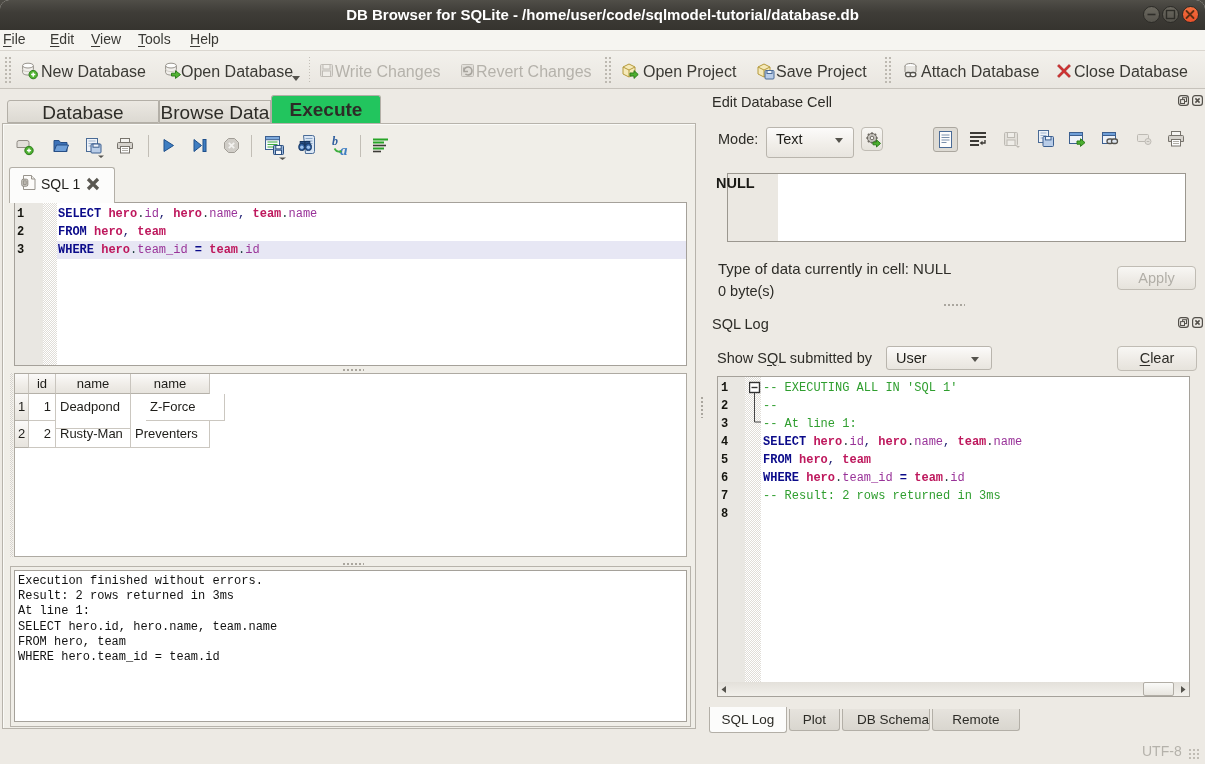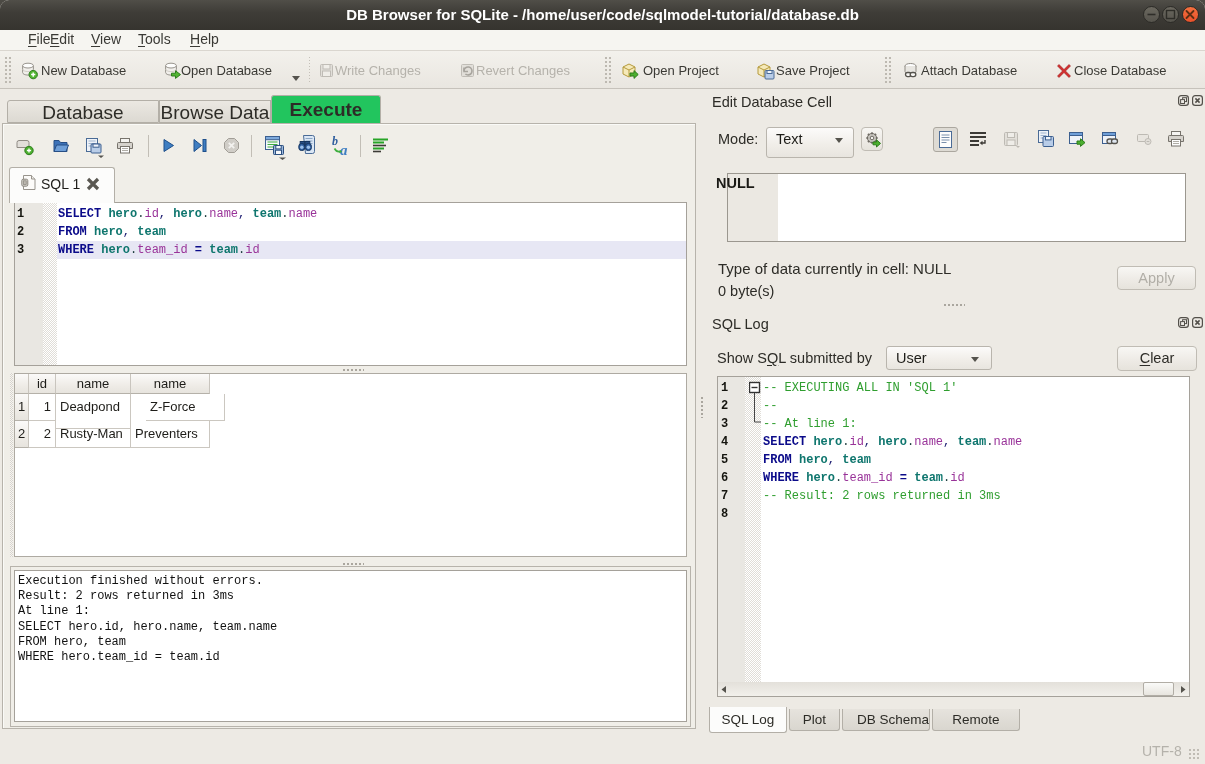--- a/index.html
+++ b/index.html
@@ -18,36 +18,36 @@
   #btn-close{background:linear-gradient(#f4703f,#e9512a);}
   
   #menubar{left:0;top:30px;width:1205px;height:21px;background:#f6f5f1;border-bottom:1px solid #dad6cf;box-sizing:border-box;}
   .menuitem{position:absolute;top:31px;font-size:14px;color:#3a3935;}
   .mn{text-decoration:underline;text-underline-offset:2px;}
   
   #toolbar{left:0;top:51px;width:1205px;height:38px;
     background:linear-gradient(#f3f1ec,#e9e6e0);border-bottom:1px solid #c6c2bb;box-sizing:border-box;}
   .tb-handle{top:55px;width:8px;height:29px;
     background-image:radial-gradient(circle,#bdb9b1 40%,rgba(0,0,0,0) 46%);background-size:4px 4px;background-position:0 1px;}
-  .tb-label{position:absolute;top:63px;font-size:13px;color:#3b3a35;white-space:nowrap;}
+  .tb-label{position:absolute;top:63px;font-size:16px;color:#3b3a35;white-space:nowrap;}
   .tb-label.dis{color:#b5b2ab;}
   .tb-sep{top:56px;width:2px;height:27px;
     background-image:radial-gradient(circle,#c4c0b8 35%,rgba(0,0,0,0) 42%);background-size:3px 3px;}
   .dd{position:absolute;width:0;height:0;border-left:4px solid transparent;border-right:4px solid transparent;border-top:5px solid #55534d;}
   
   .tab{position:absolute;box-sizing:border-box;border:1px solid #b3afa7;
     background:linear-gradient(#ebe8e2,#dcd9d2);text-align:center;color:#2d2c27;font-size:19px;}
   .tab.active{background:#22c55e;}
   
   #lframe{left:2px;top:123px;width:694px;height:606px;background:#f0eee8;
     border:1px solid #b7b3ab;box-shadow:inset 1px 1px 0 #fafaf7;box-sizing:border-box;}
   .whitebox{position:absolute;background:#ffffff;border:1px solid #a5a19a;box-sizing:border-box;}
   .mono{font-family:"Liberation Mono",monospace;font-size:12px;white-space:pre;}
   .kw{color:#0b0b8a;font-weight:bold;}
-  .tbl{color:#0f766e;font-weight:bold;}
+  .tbl{color:#be185d;font-weight:bold;}
   .idn{color:#993399;}
   .cmt{color:#2f9e2f;}
   .pun{color:#1a1a70;}
   .dot{color:#1f3f3f;}
   
   .checker{background-color:#ffffff;
     background-image:conic-gradient(#e0ddd7 25%,#ffffff 25% 50%,#e0ddd7 50% 75%,#ffffff 75%);
     background-size:2px 2px;}
   .gutter{background:#e9e7e2;color:#15150f;font-weight:bold;}
   .hsplit-dots{position:absolute;width:22px;height:4px;
@@ -78,21 +78,21 @@
   <div class="abs winbtn" style="left:1143px;"></div>
   <div class="abs winbtn" style="left:1162px;"></div>
   <div class="abs winbtn" id="btn-close" style="left:1182px;"></div>
   <svg class="abs" style="left:1143px;top:6px;" width="56" height="17" viewBox="0 0 56 17">
     <line x1="4.5" y1="8.5" x2="12.5" y2="8.5" stroke="#2e2d28" stroke-width="1.6"></line>
     <rect x="23.5" y="4.5" width="8" height="8" fill="none" stroke="#2e2d28" stroke-width="1.4"></rect>
     <path d="M43.5 5 L50.5 12 M50.5 5 L43.5 12" stroke="#5c2f14" stroke-width="1.8" stroke-linecap="round"></path>
   </svg>
 
   <div class="abs" id="menubar"></div>
-  <div class="menuitem" style="left:28px;"><span class="mn">F</span>ile</div>
+  <div class="menuitem" style="left:3px;"><span class="mn">F</span>ile</div>
   <div class="menuitem" style="left:50px;"><span class="mn">E</span>dit</div>
   <div class="menuitem" style="left:91px;"><span class="mn">V</span>iew</div>
   <div class="menuitem" style="left:138px;"><span class="mn">T</span>ools</div>
   <div class="menuitem" style="left:190px;"><span class="mn">H</span>elp</div>
 
   <div class="abs" id="toolbar"></div>
   <div class="abs tb-handle" style="left:4px;"></div>
   <svg class="abs" style="left:20px;top:61px;" width="18" height="19" viewBox="0 0 18 19">
     <path d="M2.6 4.6 V11.5 c0 1.5 2.4 2.6 5.4 2.6 s5.4 -1.1 5.4 -2.6 V4.6" fill="#f1efeb" stroke="#98948d"></path>
     <ellipse cx="8" cy="4.6" rx="5.4" ry="2.4" fill="#fdfdfc" stroke="#98948d"></ellipse>

